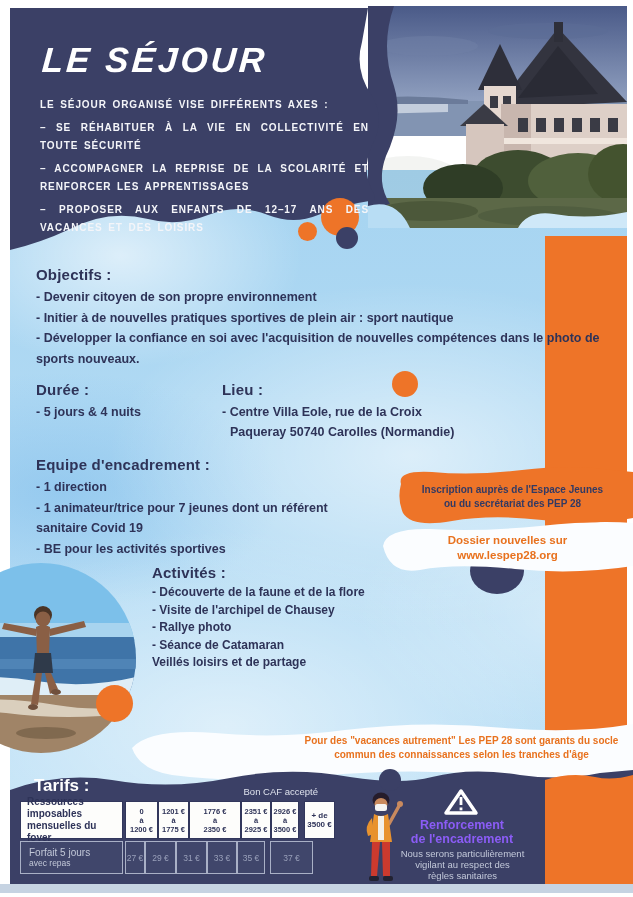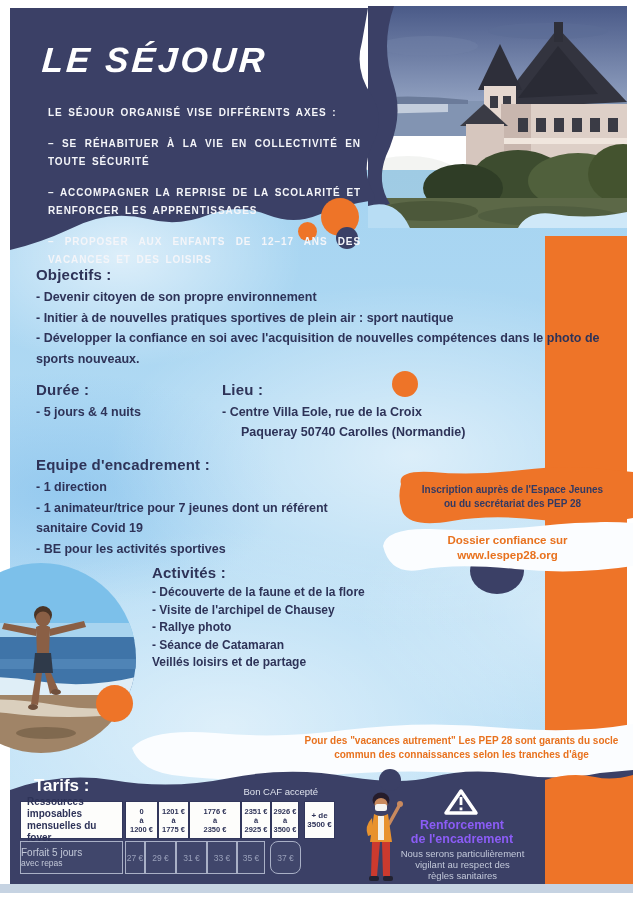--- a/index.html
+++ b/index.html
@@ -4,21 +4,21 @@
 <style>
   html,body{margin:0;padding:0;background:#e8e8e8;}
   .page{position:relative;width:633px;height:897px;background:#ffffff;overflow:hidden;
         font-family:"Liberation Sans",sans-serif;}
   .abs{position:absolute;}
   
   .hero-title{color:#ffffff;font-size:35px;font-weight:bold;font-style:italic;
               letter-spacing:3px;transform:skewX(-4deg);}
   .hero-intro{color:#f4f5f9;font-size:10px;font-weight:bold;letter-spacing:.9px;
               word-spacing:2px;line-height:18.5px;text-align:justify;}
-  .hero-intro div{margin:12px;}
+  .hero-intro div{margin:4px;}
   
   .h-sec{color:#2e3358;font-size:15px;font-weight:bold;letter-spacing:.2px;}
   .body-txt{color:#2e3358;font-size:12.5px;font-weight:bold;line-height:20.5px;}
   .act-txt{color:#2e3358;font-size:12px;font-weight:bold;line-height:17.5px;}
   .circle{border-radius:50%;}
   .badge-txt{color:#333a63;font-size:10px;font-weight:bold;text-align:center;line-height:14px;}
   .orange-txt{color:#e8721f;font-weight:bold;text-align:center;}
   
   .tarifs-h{color:#ffffff;font-size:17px;font-weight:bold;}
   .caf{color:#dde1ec;font-size:9.5px;}
@@ -163,40 +163,40 @@
   <div class="abs body-txt" style="left:36px;top:287px;width:575px;">
     <div>- Devenir citoyen de son propre environnement</div>
     <div>- Initier à de nouvelles pratiques sportives de plein air : sport nautique</div>
     <div>- Développer la confiance en soi avec l'acquisition de nouvelles compétences dans le photo de sports nouveaux.</div>
   </div>
 
   <div class="abs h-sec" style="left:36px;top:381px;">Durée :</div>
   <div class="abs body-txt" style="left:36px;top:402px;">- 5 jours &amp; 4 nuits</div>
   <div class="abs h-sec" style="left:222px;top:381px;">Lieu :</div>
   <div class="abs body-txt" style="left:222px;top:402px;">-  Centre Villa Eole, rue de la Croix</div>
-  <div class="abs body-txt" style="left:233px;top:422px;padding-left:8px;">Paqueray 50740 Carolles (Normandie)</div>
+  <div class="abs body-txt" style="left:222px;top:422px;padding-left:8px;">Paqueray 50740 Carolles (Normandie)</div>
 
   <div class="abs h-sec" style="left:36px;top:456px;">Equipe d'encadrement :</div>
   <div class="abs body-txt" style="left:36px;top:477px;width:312px;">
     <div>- 1 direction</div>
     <div>- 1 animateur/trice pour 7 jeunes dont un référent sanitaire Covid 19</div>
     <div>- BE pour les activités sportives</div>
   </div>
 
   <svg class="abs" style="left:0;top:0;" width="633" height="540" viewBox="0 0 633 540">
     <path d="M401,484 Q397,470 432,472 Q472,476 522,470 Q572,464 612,470 L633,472 L633,518
              Q592,526 542,520 Q492,514 452,521 Q412,528 403,513 Q397,499 401,484 Z" fill="#ee7428"></path>
   </svg>
   <div class="abs badge-txt" style="left:400px;top:483px;width:225px;">
     <div>Inscription auprès de l'Espace Jeunes</div>
     <div>ou du secrétariat des PEP 28</div>
   </div>
 
   <div class="abs orange-txt" style="left:400px;top:533px;width:215px;font-size:11.5px;line-height:15px;">
-    <div>Dossier confiance sur</div>
+    <div>Dossier nouvelles sur</div>
     <div style="text-decoration:none;">www.lespep28.org</div>
   </div>
 
   <div class="abs h-sec" style="left:152px;top:564px;">Activités :</div>
   <div class="abs act-txt" style="left:152px;top:584px;width:400px;">
     <div>-  Découverte de la faune et de la flore</div>
     <div>- Visite de l'archipel de Chausey</div>
     <div>- Rallye photo</div>
     <div>- Séance de Catamaran</div>
     <div>Veillés loisirs et de partage</div>
@@ -250,30 +250,30 @@
         <span>2926 €</span>
           <span>à</span>
           <span>3500 €</span>
       </div>
       <div class="tbl-head-cell" style="width:31px;margin-left:5px;font-size:8px;">
         <span>+ de</span>
           <span>3500 €</span>
       </div>
     </div>
     <div style="display:flex;height:33px;margin-top:2px;">
-      <div class="tbl-row-cell" style="width:103px;flex-direction:column;align-items:flex-start;justify-content:center;padding-left:0;color:#c2c8d8;">
+      <div class="tbl-row-cell" style="width:103px;flex-direction:column;align-items:flex-start;justify-content:center;padding-left:8px;color:#c2c8d8;">
         <span style="font-size:10px;">Forfait 5 jours</span>
         <span style="font-size:8.5px;">avec repas</span>
       </div>
       <div class="tbl-row-cell" style="width:20px;margin-left:2px;">27 €</div>
       <div class="tbl-row-cell" style="width:31px;">29 €</div>
       <div class="tbl-row-cell" style="width:31px;">31 €</div>
       <div class="tbl-row-cell" style="width:30px;">33 €</div>
       <div class="tbl-row-cell" style="width:28px;">35 €</div>
-      <div class="tbl-row-cell" style="width:31px;margin-left:5px;border-radius:8px;">37 €</div>
+      <div class="tbl-row-cell" style="width:43px;margin-left:5px;">37 €</div>
     </div>
   </div>
 
   <div class="abs" style="left:443px;top:788px;">
     <svg width="36" height="28" viewBox="0 0 36 28">
       <polygon points="18,3 33,25 3,25" fill="none" stroke="#ffffff" stroke-width="3.5" stroke-linejoin="round"></polygon>
       <rect x="16.6" y="9" width="2.8" height="8" fill="#ffffff"></rect>
       <rect x="16.6" y="19.5" width="2.8" height="2.8" fill="#ffffff"></rect>
     </svg>
   </div>

